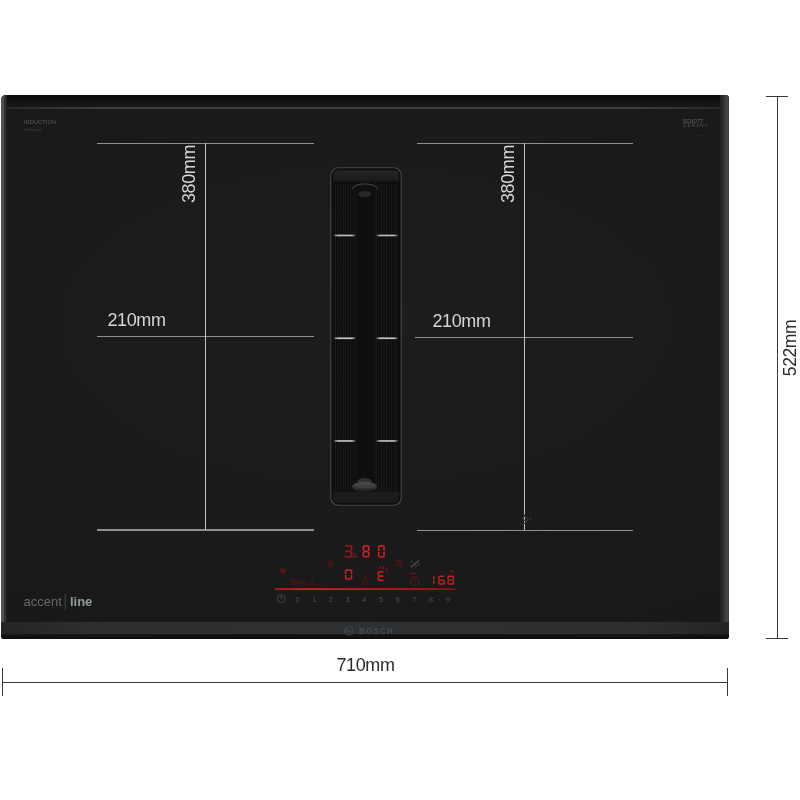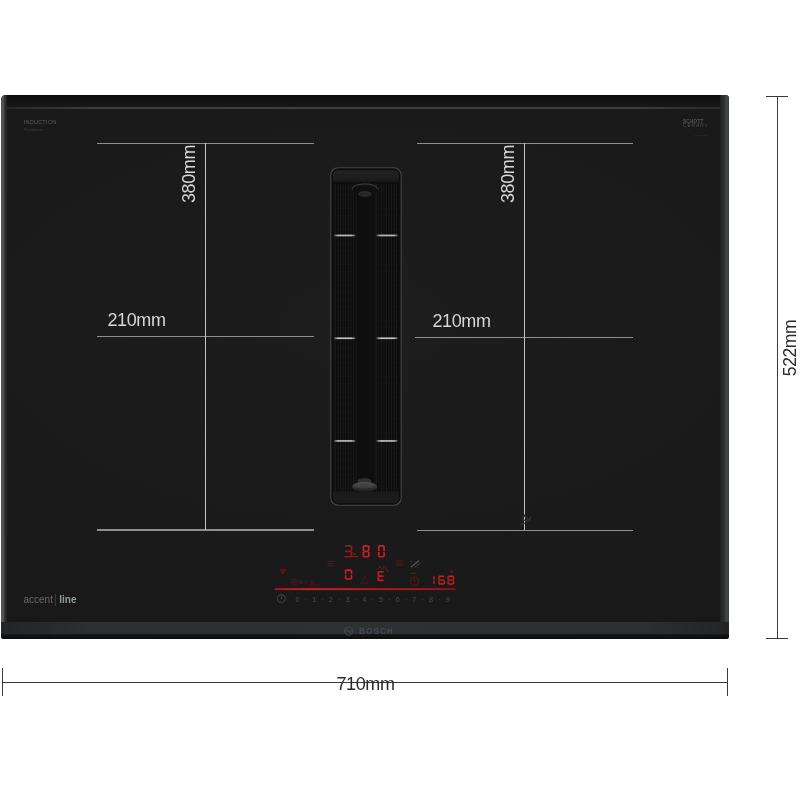--- a/index.html
+++ b/index.html
@@ -25,21 +25,21 @@
   <div class="abs" style="left:719.5px;top:0;width:8.5px;height:544px;background:linear-gradient(90deg,#1f1f1f,#2e2e2e 40%,#45474b 75%,#3a3c40)"></div>
 
   <div class="abs" style="left:0;top:527px;width:728px;height:11.5px;background:linear-gradient(90deg,#232425,#2c2e30 12%,#2e3032 50%,#2c2e30 88%,#232425)"></div>
   <div class="abs" style="left:0;top:538.5px;width:728px;height:5.5px;background:linear-gradient(#181818,#0b0b0b)"></div>
 </div>
 
 <div class="abs" style="left:23.8px;top:118.6px;font-size:5.5px;letter-spacing:0.22px;color:#5c5c5c">INDUCTION</div>
 <div class="abs" style="left:24.2px;top:128.6px;font-size:2.7px;letter-spacing:0.18px;color:#464646">FlexInduction</div>
 <div class="abs" style="left:683px;top:119.5px;font-size:4.6px;font-weight:bold;letter-spacing:0.3px;color:#55575a;line-height:4.2px">SCHOTT<br><span style="letter-spacing:1.15px;font-weight:normal">CERAN</span><span style="font-size:3px">®</span></div>
 <div class="abs" style="left:694.5px;top:134px;font-size:2.4px;letter-spacing:0.25px;color:#3b3b3b">MIRADUR</div>
-<div class="abs" style="left:23.5px;top:593.8px;font-size:10px;color:#686868">accent<span style="color:#4a4a4a">│</span><b style="color:#929c9c">line</b></div>
+<div class="abs" style="left:23.5px;top:593.8px;font-size:13px;color:#686868">accent<span style="color:#4a4a4a">│</span><b style="color:#929c9c">line</b></div>
 
 <div class="hline" style="left:97px;top:143.3px;width:217px"></div>
 <div class="hline" style="left:97px;top:336.2px;width:217px"></div>
 <div class="hline" style="left:97px;top:529.4px;width:217px"></div>
 <div class="vline" style="left:205.1px;top:143.3px;height:387.2px"></div>
 <div class="hline" style="left:417px;top:143.3px;width:215.5px"></div>
 <div class="hline" style="left:415px;top:336.8px;width:217.5px"></div>
 <div class="hline" style="left:417px;top:529.8px;width:215.5px"></div>
 <div class="vline" style="left:524.3px;top:143.3px;height:387.2px"></div>
 
@@ -208,17 +208,17 @@
 <text x="19" y="10.4" font-family="Liberation Sans, sans-serif" font-size="8.2" font-weight="bold" letter-spacing="1.1" fill="#454b54">BOSCH</text>
 </svg>
 <svg style="position:absolute;left:516px;top:512px" width="20" height="16" viewBox="0 0 20 16">
 <path d="M4 12 Q7 12.5 9 11 Q12 9 11 6 Q10 4 8 4.6 Q6 5.2 7 7.4 Q8 9 11 8.6 Q14 8 15 5" stroke="#323232" stroke-width="1.2" fill="none"></path>
 <circle cx="8.2" cy="3.2" r="0.9" fill="#2e2e2e"></circle>
 </svg>
 
 <div class="dimline" style="left:2px;top:681.6px;width:726px;height:1.1px"></div>
 <div class="dimline" style="left:2px;top:668px;width:1.1px;height:28px"></div>
 <div class="dimline" style="left:727.2px;top:668px;width:1.1px;height:28px"></div>
-<div class="dimtxt" style="left:336.5px;top:674px">710mm</div>
+<div class="dimtxt" style="left:336.5px;top:655px">710mm</div>
 
 <div class="dimline" style="left:776.8px;top:96px;width:1.1px;height:543px"></div>
 <div class="dimline" style="left:766px;top:95.7px;width:22px;height:1.1px"></div>
 <div class="dimline" style="left:766px;top:638.4px;width:22px;height:1.1px"></div>
 <div class="dimtxt" style="left:750px;top:337.5px;width:80px;height:20px;line-height:20px;text-align:center;transform:rotate(-90deg);font-size:17.5px">522mm</div>
 </body></html>

